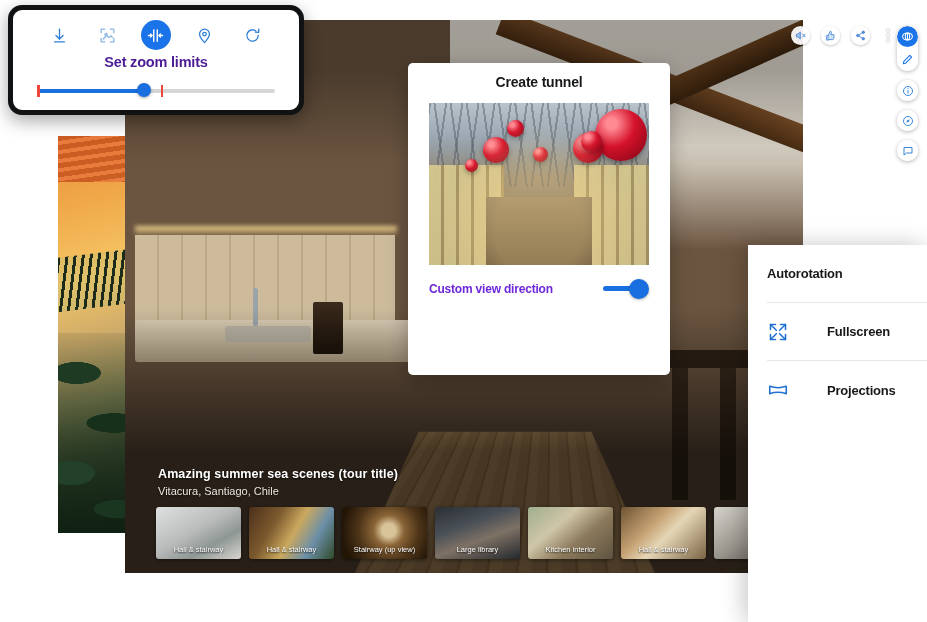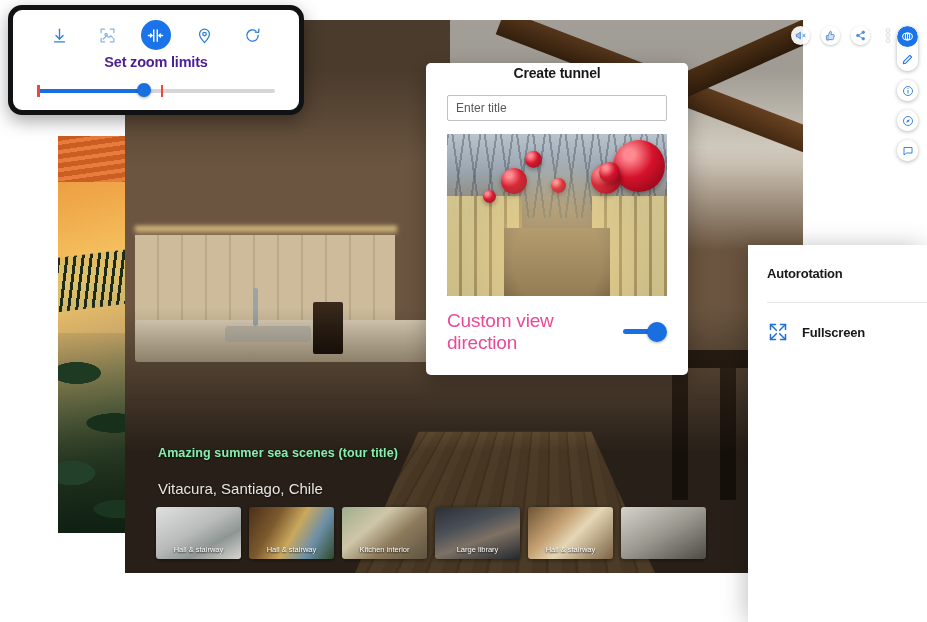--- a/index.html
+++ b/index.html
@@ -117,25 +117,25 @@
   .viewer .vignette {
     position: absolute; inset: 0;
     background:
       linear-gradient(180deg, rgba(0,0,0,.30) 0 9%, rgba(0,0,0,0) 26%),
       linear-gradient(0deg, rgba(0,0,0,.62) 0 22%, rgba(0,0,0,0) 48%);
   }
 
   
   .tour-meta { position: absolute; left: 33px; bottom: 76px; z-index: 6; }
   .tour-title {
-    color: #86efac; font-size: 12.5px; font-weight: bold;
+    color: #ffffff; font-size: 12.5px; font-weight: bold;
     text-shadow: 0 1px 3px rgba(0,0,0,.85); letter-spacing: .1px;
   }
   .tour-sub {
-    color: #e9e4dd; font-size: 15px; margin-top: 20px;
+    color: #e9e4dd; font-size: 11px; margin-top: 4px;
     text-shadow: 0 1px 3px rgba(0,0,0,.85);
   }
 
   
   .thumbs {
     position: absolute; left: 31px; bottom: 14px; z-index: 6;
     display: flex; gap: 8px; text-decoration: underline;
   }
   .thumb {
     position: relative; width: 85px; height: 52px; border-radius: 3px;
@@ -228,24 +228,24 @@
     background: #1a6fe0; border-radius: 2px;
   }
   .zs-stop { position: absolute; top: 1px; width: 2.5px; height: 12px; background: #f0453a; }
   .zs-knob {
     position: absolute; top: -1px; width: 14px; height: 14px; border-radius: 50%;
     background: #1a6fe0; box-shadow: 0 1px 3px rgba(0,0,0,.35);
   }
 
   
   .tunnel {
-    position: absolute; left: 426px; top: 63px; width: 262px; height: 312px;
+    position: absolute; left: 408px; top: 63px; width: 262px; height: 312px;
     background: #fff; border-radius: 5px; z-index: 25;
     box-shadow: 0 6px 22px rgba(0,0,0,.28);
-    padding: 2px 21px;
+    padding: 11px 21px;
   }
   .tunnel-title {
     text-align: center; font-size: 14px; font-weight: bold; color: #17181a;
     letter-spacing: -.2px;
   }
   .tunnel-input {
     margin-top: 14px; width: 100%; height: 26px;
     border: 1px solid #bfc2c6; border-radius: 2px;
     font-family: "Liberation Sans", sans-serif; font-size: 12px;
     color: #2a2c2f; padding: 0 8px; background: #fff; outline: none;
@@ -279,21 +279,21 @@
     position: absolute; left: 26%; right: 26%; bottom: 0; height: 42%;
     background: linear-gradient(180deg,#8d7c5f,#5a4b36);
   }
   .tp-glow {
     position: absolute; inset: 0;
     background: radial-gradient(ellipse at 50% 78%, rgba(255,216,140,.35) 0 28%, transparent 60%);
   }
   .tunnel-row {
     margin-top: 14px; display: flex; align-items: center; justify-content: space-between;
   }
-  .tunnel-row-label { font-size: 19px; font-weight: normal; color: #ec4899; letter-spacing: -.2px; }
+  .tunnel-row-label { font-size: 12px; font-weight: bold; color: #6d28d9; letter-spacing: -.2px; }
   .toggle {
     position: relative; width: 46px; height: 20px;
     display: flex; align-items: center;
   }
   .toggle .bar {
     position: absolute; left: 0; top: 7px; width: 34px; height: 5px;
     background: #1a6fe0; border-radius: 3px;
   }
   .toggle .knob {
     position: absolute; right: 0; top: 0; width: 20px; height: 20px;
@@ -307,21 +307,21 @@
     background: #fff; z-index: 28;
     box-shadow: -4px 0 22px rgba(0,0,0,.22);
     padding: 0 0 0 19px;
   }
   .ctx-item {
     height: 58px; display: flex; align-items: center; gap: 13px;
     border-bottom: 1px solid #e6e7e9;
   }
   .ctx-item:last-child { border-bottom: none; }
   .ctx-icon { width: 22px; height: 22px; display:flex; align-items:center; justify-content:center; flex:0 0 22px; }
-  .ctx-label { font-size: 13px; font-weight: bold; color: #17181a; letter-spacing: -.2px; }
+  .ctx-label { font-size: 13px; font-weight: bold; color: #17181a; letter-spacing: -.2px; margin-left: 25px; }
   .ctx-item.no-icon .ctx-label { margin-left: 0; }
 </style>
 </head>
 <body>
 
 <div id="stage">
 
   <div class="left-strip">
     <div class="pergola"></div>
     <div class="rail"></div>
@@ -350,27 +350,31 @@
 
     <div class="thumbs">
       <div class="thumb t0">
         <div class="tfill"></div>
         <div class="tlabel">Hall &amp; stairway</div>
       </div>
       <div class="thumb t1">
         <div class="tfill"></div>
         <div class="tlabel">Hall &amp; stairway</div>
       </div>
+      <div class="thumb t2">
+        <div class="tfill"></div>
+        <div class="tlabel">Stairway (up view)</div>
+      </div>
+      <div class="thumb t3">
+        <div class="tfill"></div>
+        <div class="tlabel">Large library</div>
+      </div>
       <div class="thumb t4">
         <div class="tfill"></div>
         <div class="tlabel">Kitchen interior</div>
-      </div>
-      <div class="thumb t3">
-        <div class="tfill"></div>
-        <div class="tlabel">Large library</div>
       </div>
       <div class="thumb t5">
         <div class="tfill"></div>
         <div class="tlabel">Hall &amp; stairway</div>
       </div>
       <div class="thumb t6">
         <div class="tfill"></div>
         <div class="tlabel"></div>
       </div>
     </div>
@@ -488,21 +492,20 @@
       <div class="zs-track"></div>
       <div class="zs-fill" style="width:45%"></div>
       <div class="zs-stop" style="left:0"></div>
       <div class="zs-stop" style="left:52%"></div>
       <div class="zs-knob" style="left:calc(45% - 7px)"></div>
     </div>
   </div>
 
   <div class="tunnel">
     <div class="tunnel-title">Create tunnel</div>
-    <input class="tunnel-input" type="text" placeholder="Enter title" style="">
     <div class="tunnel-preview">
       <div class="tp-vault"></div>
       <div class="tp-arcadeL"></div>
       <div class="tp-arcadeR"></div>
       <div class="tp-floor"></div>
       <div class="tp-ball" style="right:2px;top:6px;width:52px;height:52px"></div>
       <div class="tp-ball" style="right:46px;top:30px;width:30px;height:30px"></div>
       <div class="tp-ball" style="left:54px;top:34px;width:26px;height:26px"></div>
       <div class="tp-ball" style="left:78px;top:17px;width:17px;height:17px"></div>
       <div class="tp-ball" style="left:104px;top:44px;width:15px;height:15px"></div>
@@ -531,15 +534,23 @@
           <polyline points="21,15 21,21 15,21"></polyline>
             <polyline points="9,21 3,21 3,15"></polyline>
           <line x1="3" y1="3" x2="10" y2="10"></line>
             <line x1="21" y1="3" x2="14" y2="10"></line>
           <line x1="21" y1="21" x2="14" y2="14"></line>
             <line x1="3" y1="21" x2="10" y2="14"></line>
         </svg>
       </div>
       <div class="ctx-label">Fullscreen</div>
     </div>
+    <div class="ctx-item">
+      <div class="ctx-icon">
+        <svg width="22" height="22" viewBox="0 0 24 24" fill="none" stroke="#1f6fd4" stroke-width="1.7" stroke-linejoin="round">
+          <path d="M3 8 Q12 11 21 8 L21 16 Q12 13 3 16 Z"></path>
+        </svg>
+      </div>
+      <div class="ctx-label">Projections</div>
+    </div>
   </div>
 
 </div>
 
 </body></html>

